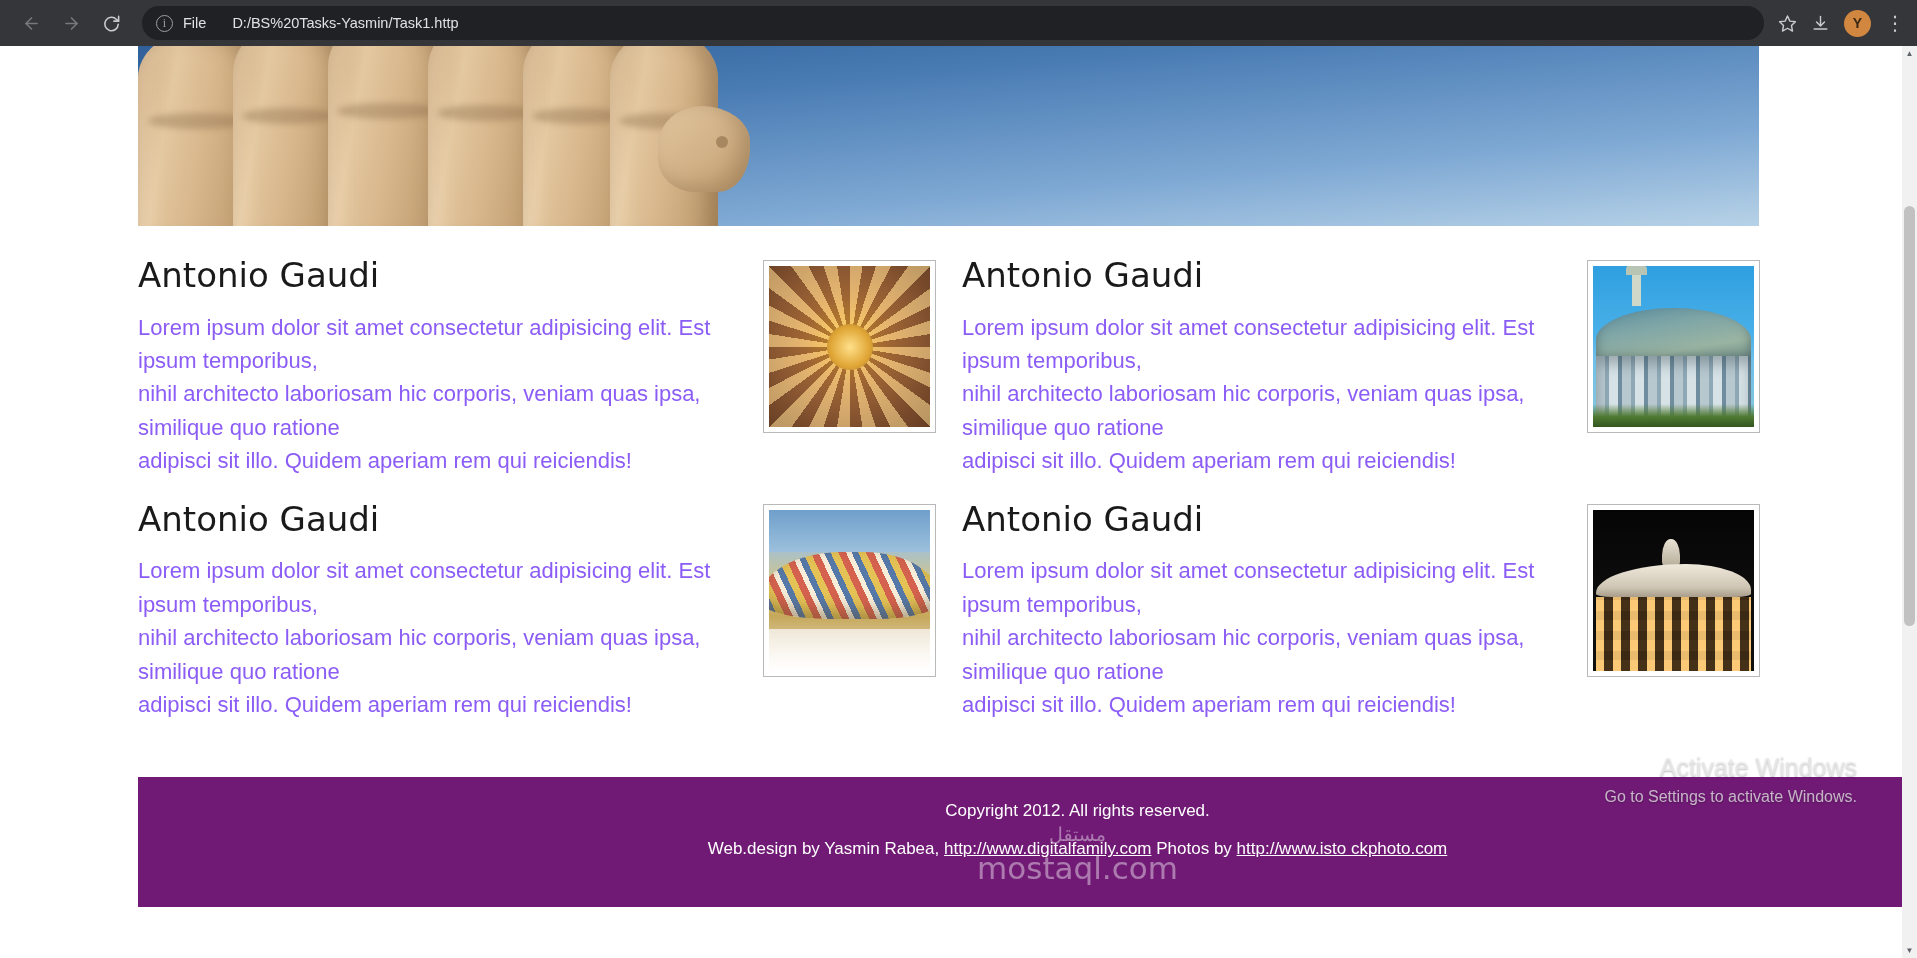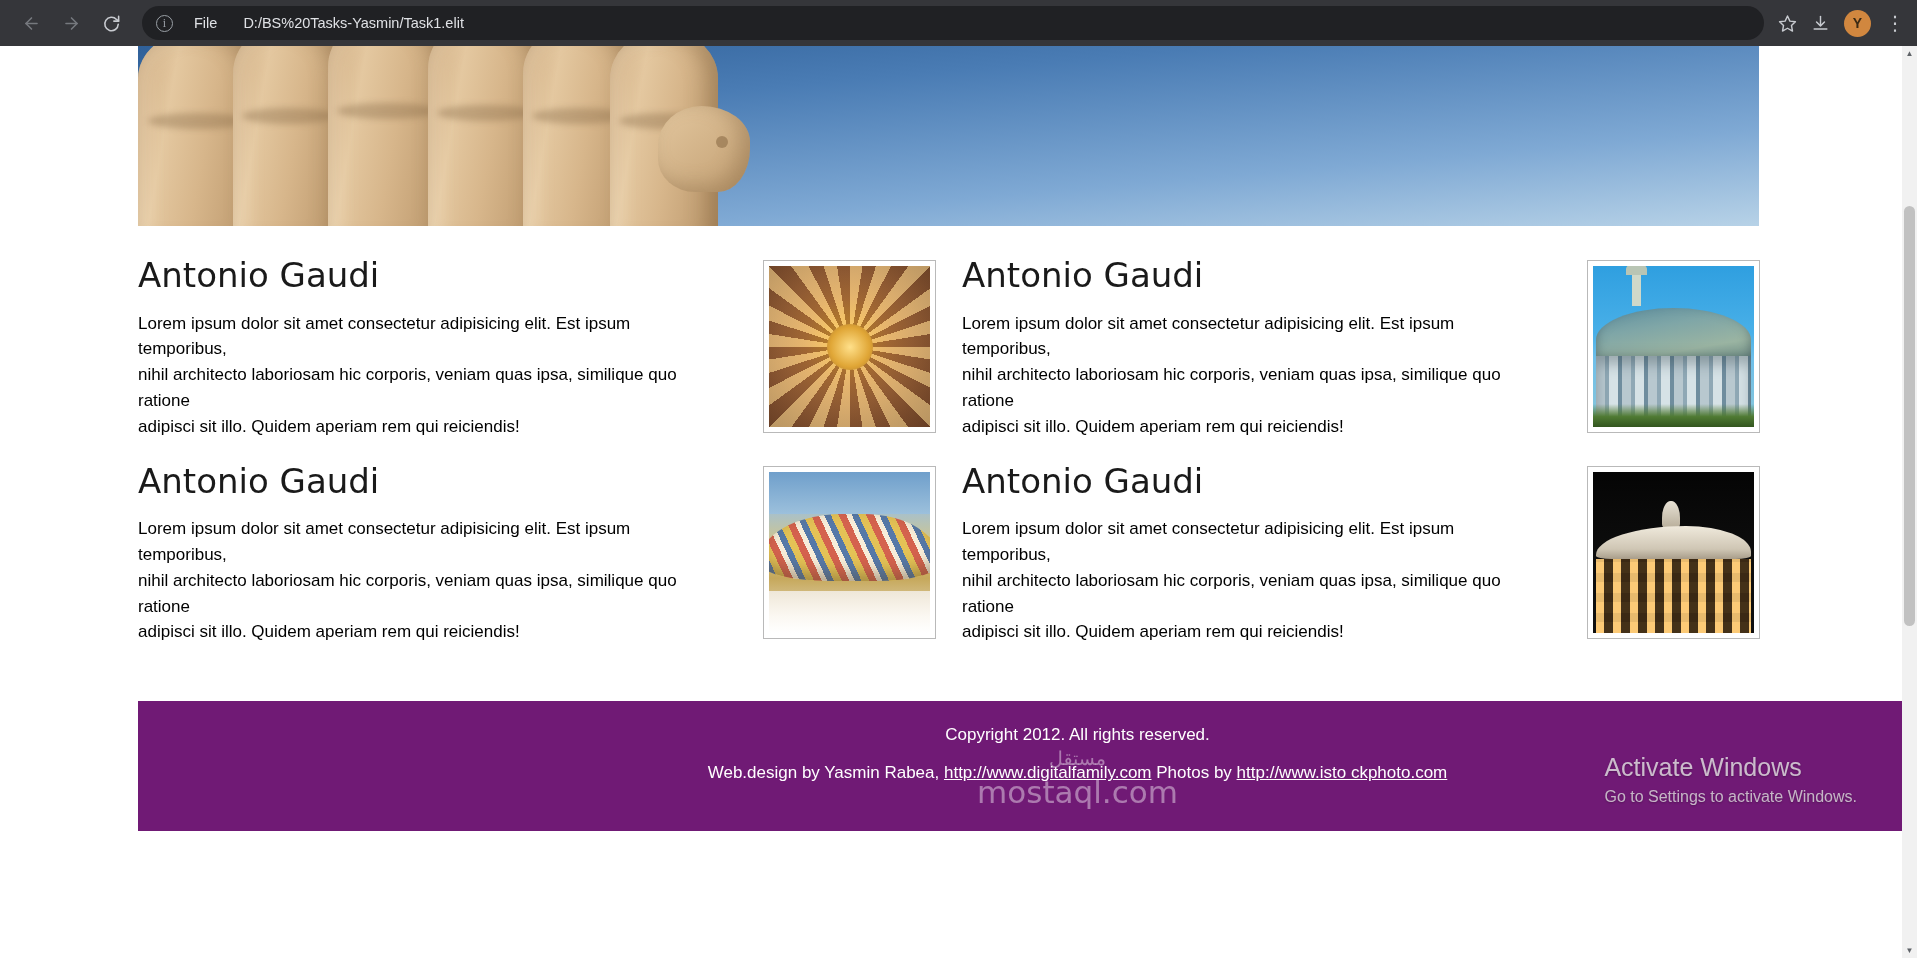--- a/index.html
+++ b/index.html
@@ -49,21 +49,21 @@
     color: #9aa0a6;
     font-size: 12px;
     line-height: 14px;
     text-align: center;
     font-family: "Liberation Serif", serif;
     flex: 0 0 auto;
   }
   .omnibox .file-label {
     color: #dfe1e5;
     font-size: 14.5px;
-    margin-left: 21px;
+    margin-left: 10px;
     flex: 0 0 auto;
   }
   .omnibox .url-text {
     color: #dfe1e5;
     font-size: 14.5px;
     margin-left: 26px;
     white-space: nowrap;
     overflow: hidden;
     text-overflow: ellipsis;
   }
@@ -184,22 +184,22 @@
   .article .text { flex: 1 1 auto; min-width: 0; }
   .article h2 {
     font-size: 34px;
     font-weight: normal;
     color: #1a1a1a;
     line-height: 1.25;
     margin-bottom: 14px;
     font-family: "DejaVu Sans", sans-serif;
   }
   .article p {
-    font-size: 17px;
-    color: #000000;
+    font-size: 22px;
+    color: #8b5cf6;
     line-height: 1.52;
     max-width: 580px;
   }
   .thumb {
     flex: 0 0 auto;
     width: 173px;
     height: 173px;
     border: 1px solid #b9b9b9;
     padding: 5px;
     background: #fff;
@@ -335,21 +335,21 @@
   
   .activate {
     position: absolute;
     right: 60px;
     bottom: 152px;
     text-align: left;
     color: rgba(235,235,235,.78);
     text-shadow: 0 1px 2px rgba(0,0,0,.25);
     pointer-events: none;
   }
-  .activate .a1 { font-size: 25px; }
+  .activate .a1 { font-size: 25px; text-align: right; }
   .activate .a2 { font-size: 16px; margin-top: 6px; color: rgba(225,225,225,.78); }
 
   
   .scrollbar {
     position: absolute;
     top: 46px; right: 0;
     width: 15px; height: 912px;
     background: #f1f1f1;
   }
   .scrollbar .up, .scrollbar .down {
@@ -392,21 +392,21 @@
       <svg width="19" height="19" viewBox="0 0 24 24" fill="none" stroke="currentColor" stroke-width="2" stroke-linecap="round" stroke-linejoin="round">
           <polyline points="21 3 21 9 15 9"></polyline>
           <path d="M20.5 13a8.5 8.5 0 1 1-2.2-6.1L21 9"></path>
         </svg>
     </span>
   </div>
 
   <div class="omnibox">
     <span class="info-icon">i</span>
     <span class="file-label">File</span>
-    <span class="url-text">D:/BS%20Tasks-Yasmin/Task1.elit</span>
+    <span class="url-text">D:/BS%20Tasks-Yasmin/Task1.http</span>
   </div>
 
   <div class="chrome-right">
     <span class="chrome-icon">
       <svg width="19" height="19" viewBox="0 0 24 24" fill="none" stroke="currentColor" stroke-width="1.8" stroke-linejoin="round">
           <polygon points="12 2.5 15 9 22 9.8 17 14.5 18.3 21.5 12 18 5.7 21.5 7 14.5 2 9.8 9 9"></polygon>
         </svg>
     </span>
     <span class="chrome-icon">
       <svg width="19" height="19" viewBox="0 0 24 24" fill="none" stroke="currentColor" stroke-width="1.8" stroke-linecap="round" stroke-linejoin="round">

